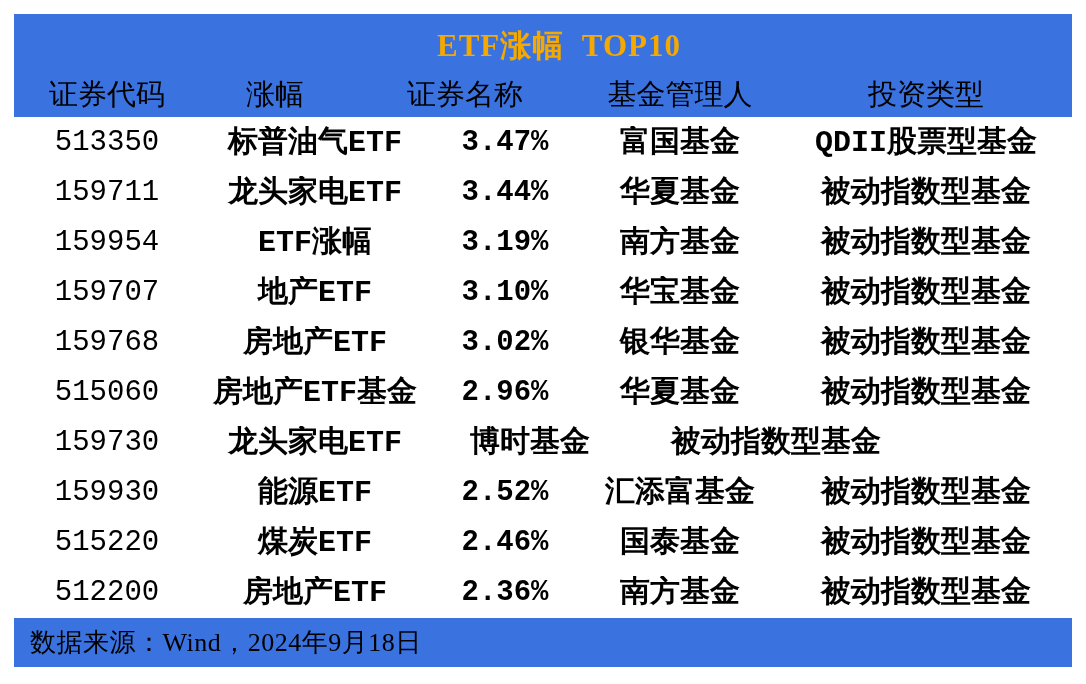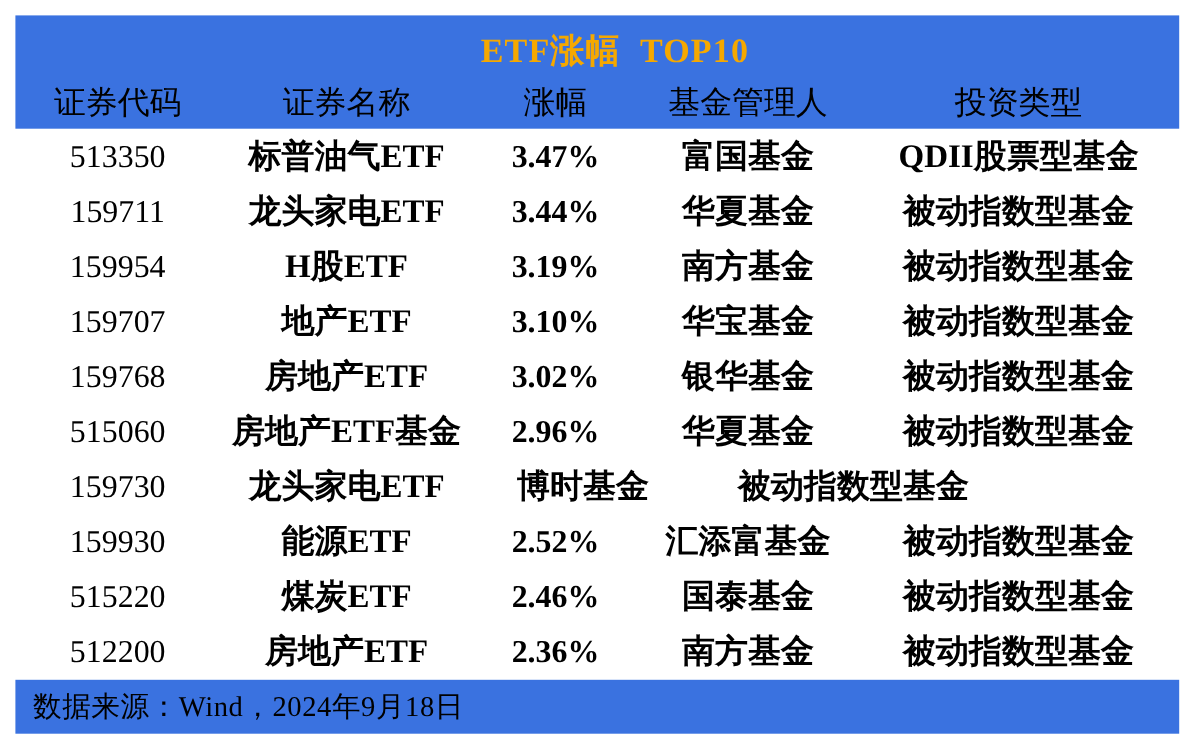--- a/index.html
+++ b/index.html
@@ -64,20 +64,21 @@
     left: 14px;
     top: 118px;
     width: 1058px;
     height: 500px;
     box-sizing: border-box;
   }
   .data-row {
     display: flex;
     align-items: center;
     height: 50px;
+    font-family: Liberation Mono, monospace;
   }
   .data-row .cell {
     color: #000000;
     font-size: 30px;
     font-weight: 700;
     text-align: center;
     line-height: 34px;
     white-space: nowrap;
     overflow: hidden;
   }
@@ -122,22 +123,22 @@
   }
 </style>
 </head>
 <body>
 
 <div id="header-block">
   <div id="title">ETF涨幅  TOP10</div>
 
   <div id="header-row">
     <div class="hcell c1">证券代码</div>
+    <div class="hcell c3">涨幅</div>
     <div class="hcell c2">证券名称</div>
-    <div class="hcell c3">涨幅</div>
     <div class="hcell c4">基金管理人</div>
     <div class="hcell c5">投资类型</div>
   </div>
 </div>
 
 <div id="table-body">
 
   <div class="data-row">
     <div class="cell code   c1">513350</div>
     <div class="cell name   c2">标普油气ETF</div>
@@ -149,21 +150,21 @@
   <div class="data-row">
     <div class="cell code   c1">159711</div>
     <div class="cell name   c2">龙头家电ETF</div>
     <div class="cell change c3">3.44%</div>
     <div class="cell mgr    c4">华夏基金</div>
     <div class="cell type   c5">被动指数型基金</div>
   </div>
 
   <div class="data-row">
     <div class="cell code   c1">159954</div>
-    <div class="cell name   c2">H股ETF</div>
+    <div class="cell name   c2">ETF涨幅</div>
     <div class="cell change c3">3.19%</div>
     <div class="cell mgr    c4">南方基金</div>
     <div class="cell type   c5">被动指数型基金</div>
   </div>
 
   <div class="data-row">
     <div class="cell code   c1">159707</div>
     <div class="cell name   c2">地产ETF</div>
     <div class="cell change c3">3.10%</div>
     <div class="cell mgr    c4">华宝基金</div>

